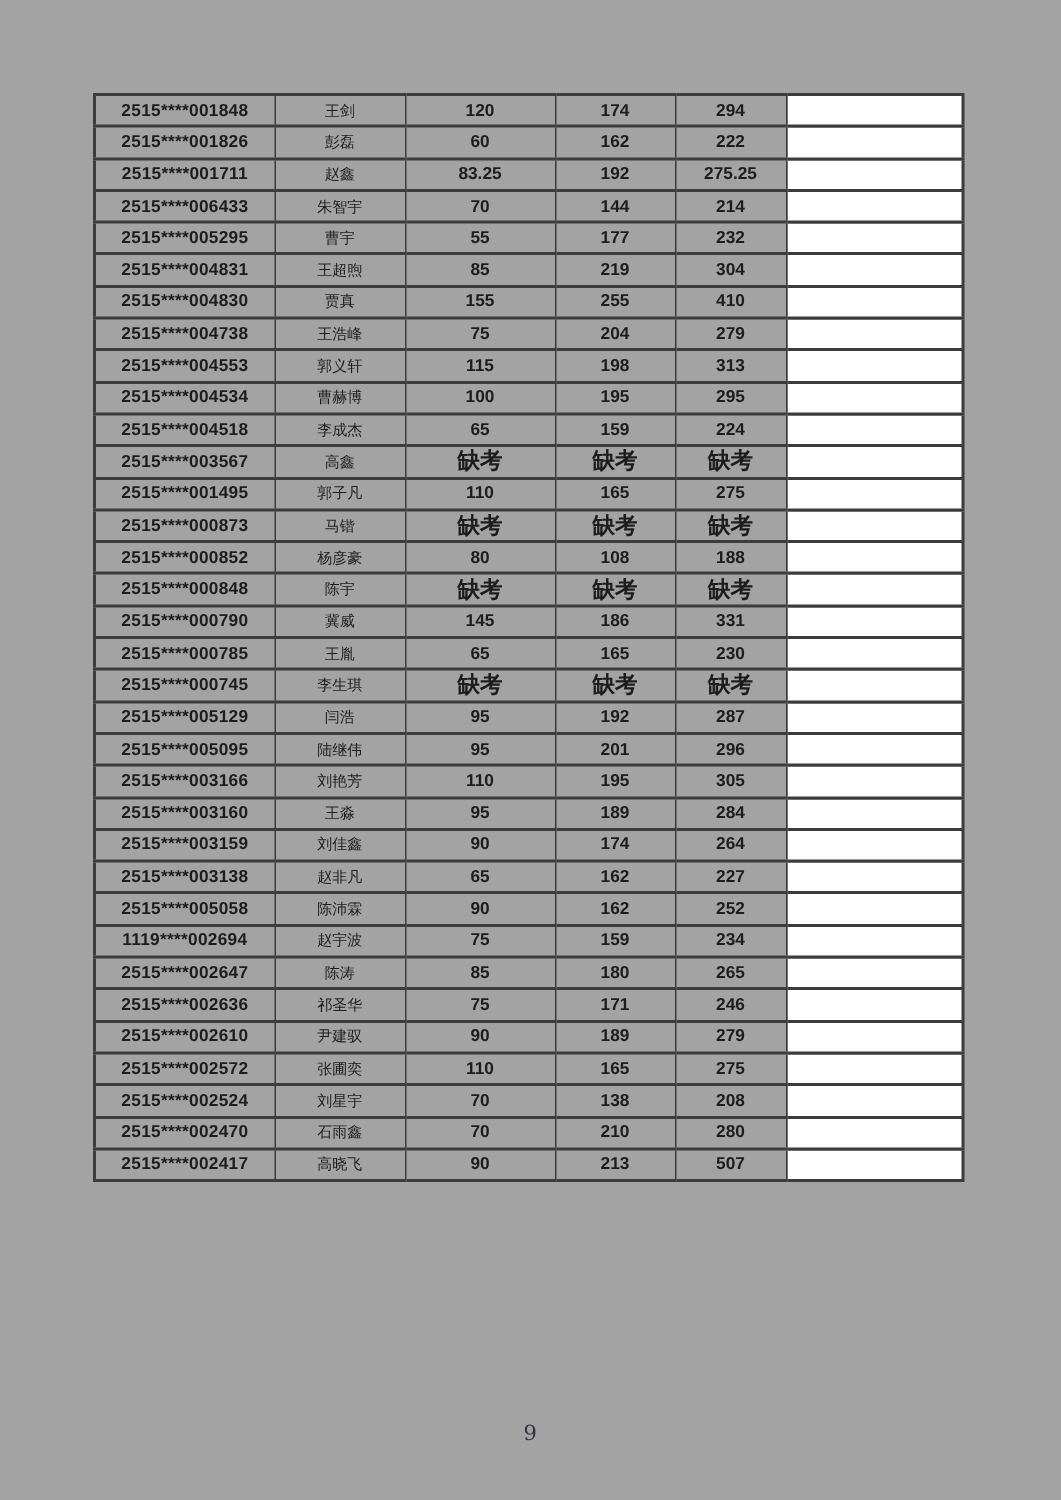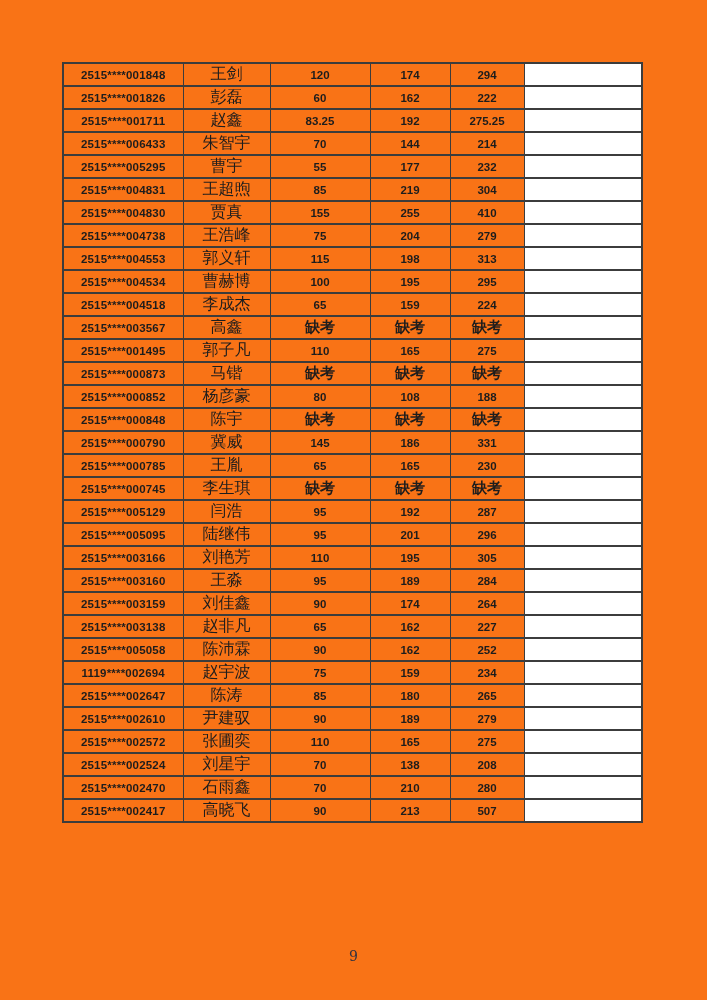--- a/index.html
+++ b/index.html
@@ -1,21 +1,21 @@
 <!DOCTYPE html>
 <html><head>
 <meta charset="utf-8">
 <style>
   html,body{margin:0;padding:0;}
   body{
     width:707px;height:1000px;position:relative;overflow:hidden;
     background:#ffffff;
     font-family:"Liberation Sans", sans-serif;
   }
-  .sheet{position:absolute;inset:0;background:#f97316;}
+  .sheet{position:absolute;inset:0;background:#a3a3a3;}
   table.score-table{
     position:absolute;left:62px;top:62px;
     width:579px;border-collapse:collapse;table-layout:fixed;
     border:2px solid #3c3c3c;
   }
   table.score-table td{
     border-left:1px solid #3c3c3c;
     border-right:1px solid #3c3c3c;
     border-top:2px solid #3c3c3c;
     border-bottom:2px solid #3c3c3c;
@@ -24,21 +24,21 @@
     text-align:center;vertical-align:middle;
     overflow:hidden;white-space:nowrap;
     color:#1d1d1d;
   }
   td.c-id{
     font-family:"Liberation Sans", sans-serif;
     font-weight:700;font-size:11.5px;letter-spacing:0.2px;
   }
   td.c-name{
     font-family:Liberation Serif, serif;
-    font-weight:400;font-size:16px;
+    font-weight:400;font-size:10px;
   }
   td.c-num{
     font-family:"Liberation Sans", sans-serif;
     font-weight:700;font-size:11.5px;
   }
   td.c-num.cjk{
     font-family:"DejaVu Serif","Liberation Serif", serif;
     font-weight:700;font-size:15px;
   }
   td.c-empty{background:#ffffff;}
@@ -281,20 +281,28 @@
         </tr>
         <tr>
           <td class="c-id">2515****002647</td>
           <td class="c-name cjk">陈涛</td>
           <td class="c-num">85</td>
           <td class="c-num">180</td>
           <td class="c-num">265</td>
           <td class="c-empty"></td>
         </tr>
         <tr>
+          <td class="c-id">2515****002636</td>
+          <td class="c-name cjk">祁圣华</td>
+          <td class="c-num">75</td>
+          <td class="c-num">171</td>
+          <td class="c-num">246</td>
+          <td class="c-empty"></td>
+        </tr>
+        <tr>
           <td class="c-id">2515****002610</td>
           <td class="c-name cjk">尹建驭</td>
           <td class="c-num">90</td>
           <td class="c-num">189</td>
           <td class="c-num">279</td>
           <td class="c-empty"></td>
         </tr>
         <tr>
           <td class="c-id">2515****002572</td>
           <td class="c-name cjk">张圃奕</td>

